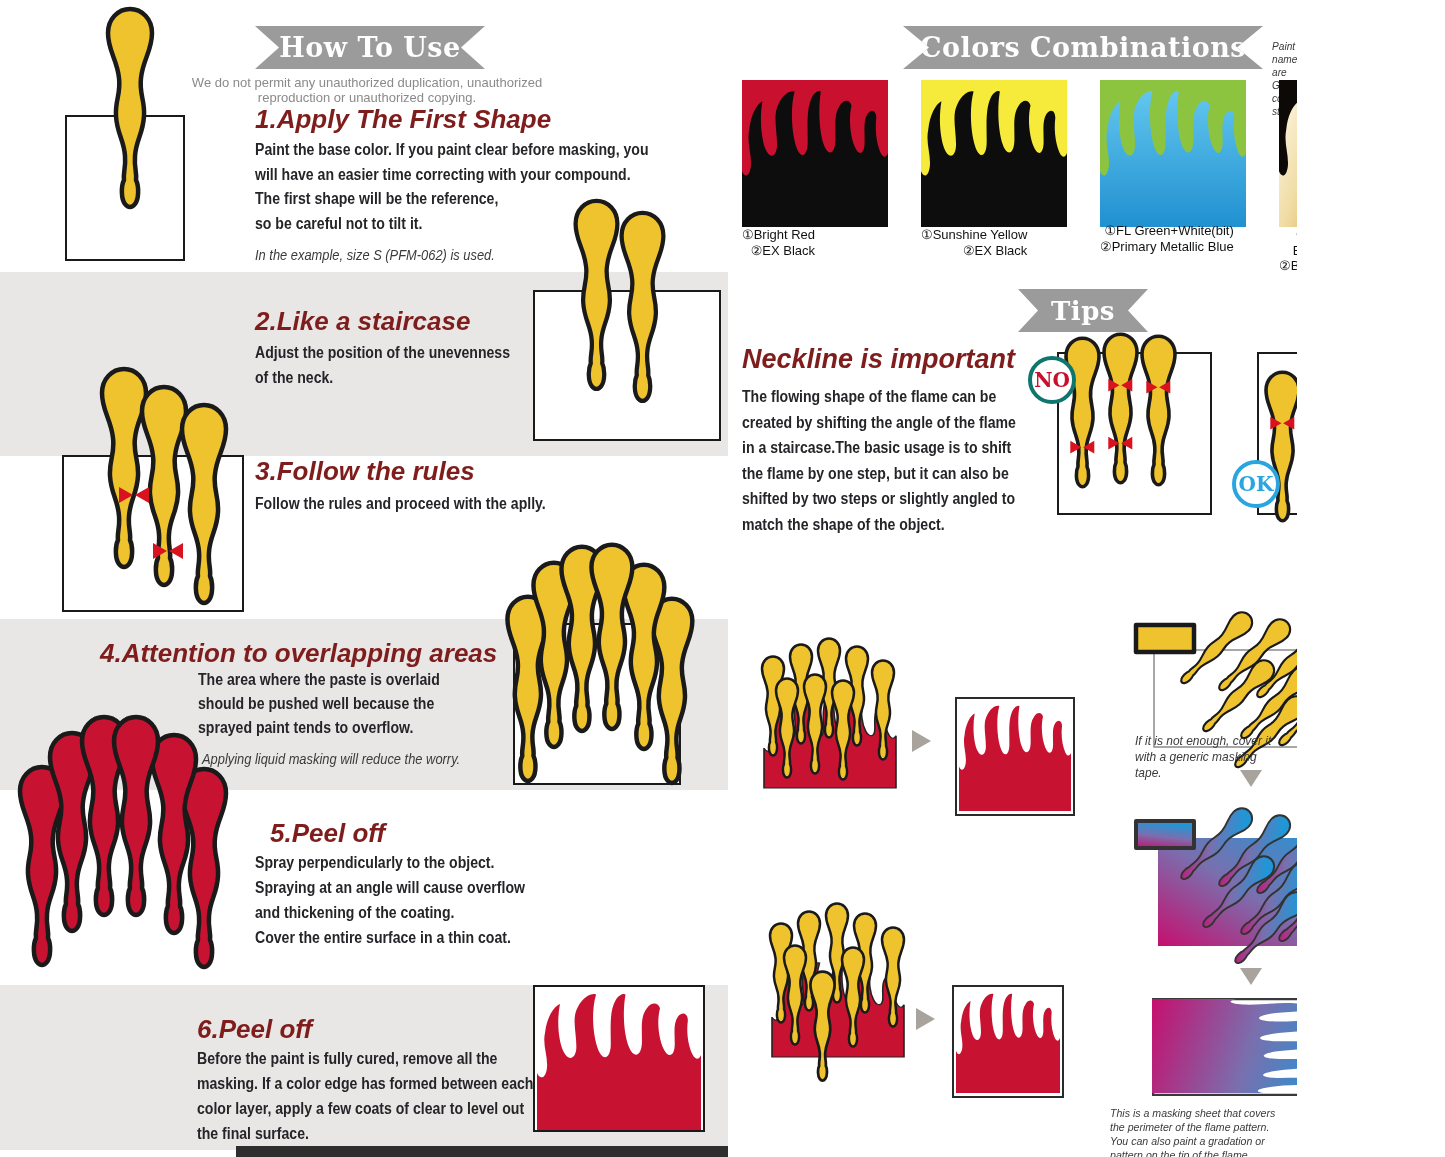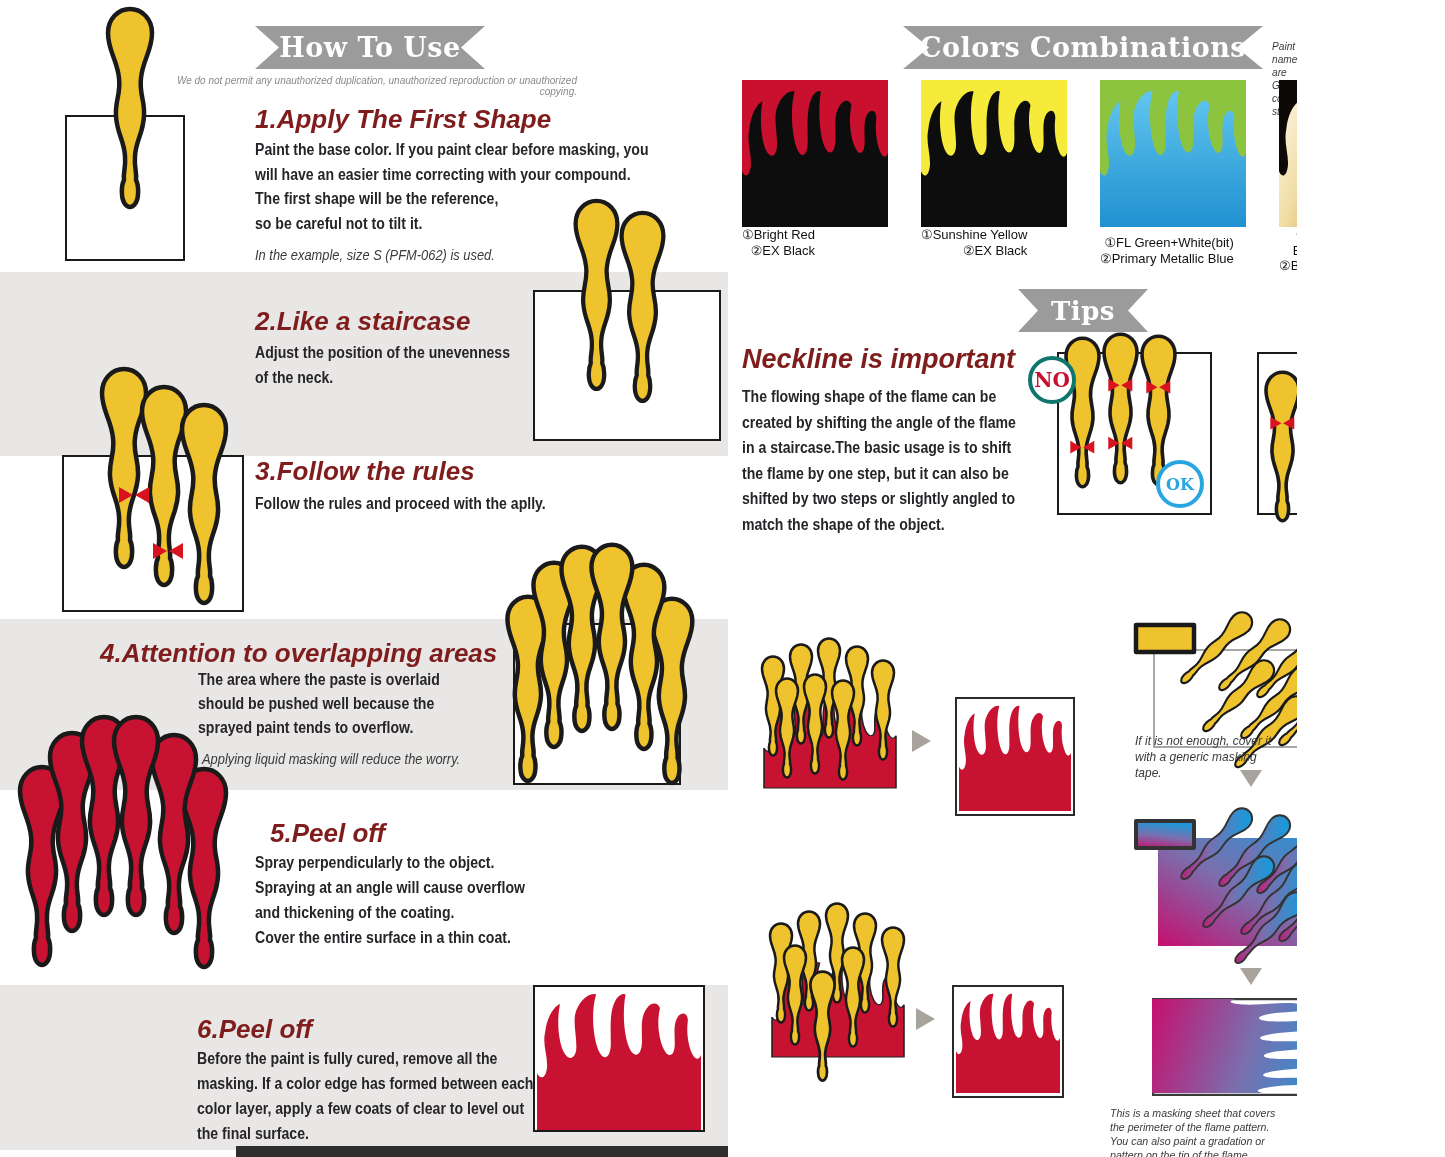--- a/index.html
+++ b/index.html
@@ -75,21 +75,21 @@
   <div class="sq" style="left:65px;top:115px;width:120px;height:146px;"></div>
   <svg class="abs" style="left:96px;top:4px;" width="68" height="212" viewBox="0 0 68 212">
     <g fill="#efc32e" stroke="#1a1a1a" stroke-width="4.5" stroke-linejoin="round">
       <use href="#dropP" transform="translate(4,2)"></use>
     </g>
   </svg>
 
   <div class="ribbon" style="left:255px;top:26px;width:230px;height:43px;font-size:27px;--n:24px;">
     <span>How To Use</span>
   </div>
-  <div class="abs" style="left:157px;top:75px;width:420px;font-size:10px;color:#8a8a8a;text-align:right;font-style:italic;">We do not permit any unauthorized duplication, unauthorized reproduction or unauthorized copying.</div>
+  <div class="abs" style="left:157px;top:75px;width:420px;font-size:13px;color:#8a8a8a;text-align:center;">We do not permit any unauthorized duplication, unauthorized reproduction or unauthorized copying.</div>
 
   <div class="h" style="left:255px;top:104px;font-size:26px;">1.Apply The First Shape</div>
   <div class="b" style="left:255px;top:138px;font-size:16px;line-height:24.5px;">Paint the base color. If you paint clear before masking, you
 will have an easier time correcting with your compound.
 The first shape will be the reference,
 so be careful not to tilt it.</div>
   <div class="n" style="left:255px;top:247px;font-size:14px;">In the example, size S (PFM-062) is used.</div>
 
   <div class="sq" style="left:533px;top:290px;width:188px;height:151px;"></div>
   <svg class="abs" style="left:556px;top:194px;" width="135" height="255" viewBox="0 0 135 255">
@@ -186,21 +186,21 @@
   </div>
   <div class="swatch" style="left:1279px;top:80px;background:#0c0906;">
     <svg width="146" height="147" viewBox="0 0 146 147">
         <use href="#flamesP" transform="translate(0,10) scale(1.46,1.40)" fill="url(#gGold)"></use>
       </svg>
   </div>
   <div class="lbl" style="left:742px;top:227px;">①Bright Red
 ②EX Black</div>
   <div class="lbl" style="left:921px;top:227px;">①Sunshine Yellow
 ②EX Black</div>
-  <div class="lbl" style="left:1100px;top:235px;">①FL Green+White(bit)
+  <div class="lbl" style="left:1100px;top:223px;">①FL Green+White(bit)
 ②Primary Metallic Blue</div>
   <div class="lbl" style="left:1279px;top:227px;">①EX Black
 ②Bright Gold</div>
 
   <div class="ribbon" style="left:1018px;top:289px;width:130px;height:43px;font-size:26px;--n:20px;">
     <span>Tips</span>
   </div>
   <div class="h" style="left:742px;top:344px;font-size:27px;">Neckline is important</div>
   <div class="b" style="left:742px;top:384px;font-size:16px;line-height:25.5px;">The flowing shape of the flame can be
 created by shifting the angle of the flame
@@ -234,21 +234,21 @@
       <use href="#dropP" transform="translate(46,8) scale(0.75)"></use>
       <use href="#dropP" transform="translate(84,72) scale(0.75)"></use>
     </g>
     <g fill="#d8121f">
       <use href="#bowP" transform="translate(17.5,86) scale(0.8)"></use>
       <use href="#bowP" transform="translate(55.5,54) scale(0.8)"></use>
       <use href="#bowP" transform="translate(55.5,112) scale(0.8)"></use>
       <use href="#bowP" transform="translate(93.5,118) scale(0.8)"></use>
     </g>
   </svg>
-  <div class="badge" style="left:1156px;top:460px;width:48px;height:48px;border:4px solid #29a5e0;color:#29a5e0;font-size:16px;">
+  <div class="badge" style="left:1232px;top:460px;width:48px;height:48px;border:4px solid #29a5e0;color:#29a5e0;font-size:20px;">
     <span>OK</span>
   </div>
 
 
   <svg class="abs" style="left:752px;top:635px;" width="160" height="190" viewBox="0 0 160 190">
     <use href="#flamesP" transform="translate(12,58) scale(1.32,0.95)" fill="#c81231" stroke="#222" stroke-width="1.2"></use>
     <g fill="#efc32e" stroke="#1a1a1a" stroke-width="5" stroke-linejoin="round">
       <use href="#dropP" transform="translate(6,20) scale(0.5)"></use>
       <use href="#dropP" transform="translate(116,24) scale(0.5)"></use>
       <use href="#dropP" transform="translate(34,8) scale(0.5)"></use>

